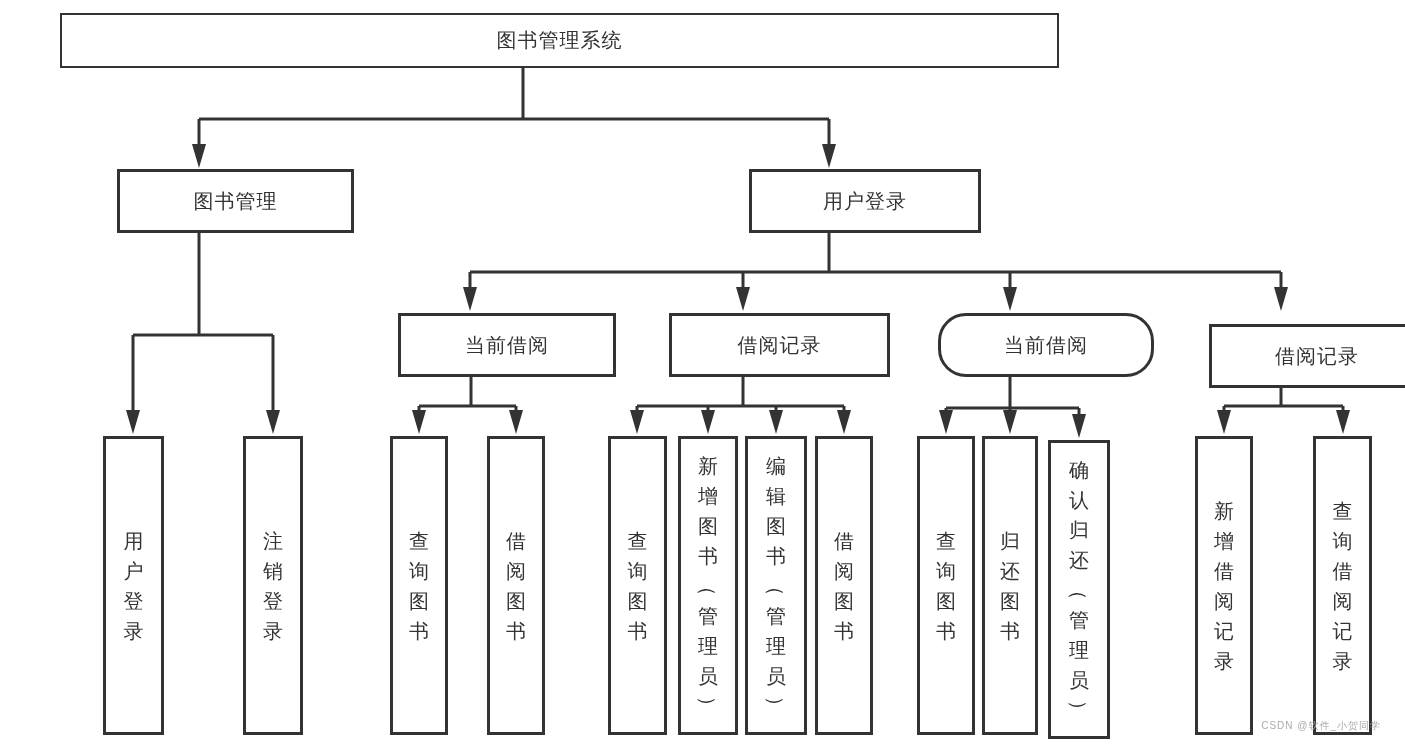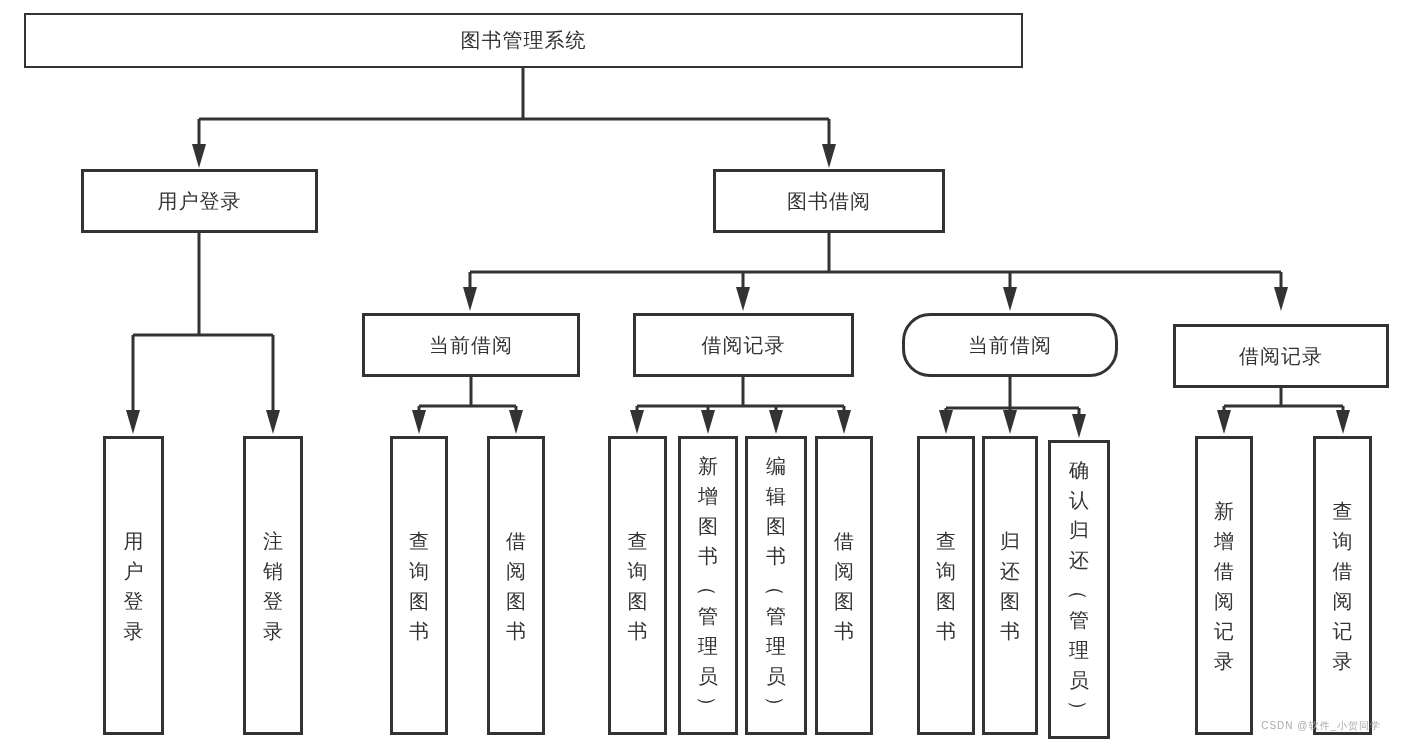--- a/index.html
+++ b/index.html
@@ -29,20 +29,21 @@
     background: #ffffff;
     display: flex;
     align-items: center;
     justify-content: center;
     color: #333333;
     z-index: 2;
   }
   .hnode {
     font-size: 20px;
     letter-spacing: 1px;
+    margin-left: 36px;
   }
   .root-node {
     border-width: 2px;
   }
   .leaf {
     flex-direction: column;
     font-size: 20px;
   }
   .vchar {
     display: block;
@@ -115,24 +116,24 @@
       <polygon points="1217,410 1231,410 1224,434"></polygon>
       <polygon points="1336,410 1350,410 1343,434"></polygon>
     </g>
   </svg>
 
   <div class="node hnode root-node" style="left:24px; top:13px; width:999px; height:55px;">
     <span>图书管理系统</span>
   </div>
 
   <div class="node hnode" style="left:81px; top:169px; width:237px; height:64px;">
+    <span>图书管理</span>
+  </div>
+  <div class="node hnode" style="left:713px; top:169px; width:232px; height:64px;">
     <span>用户登录</span>
-  </div>
-  <div class="node hnode" style="left:713px; top:169px; width:232px; height:64px;">
-    <span>图书借阅</span>
   </div>
 
   <div class="node hnode" style="left:362px; top:313px; width:218px; height:64px;">
     <span>当前借阅</span>
   </div>
   <div class="node hnode" style="left:633px; top:313px; width:221px; height:64px;">
     <span>借阅记录</span>
   </div>
   <div class="node hnode" style="left:902px; top:313px; width:216px; height:64px;border-radius:28px;">
     <span>当前借阅</span>

